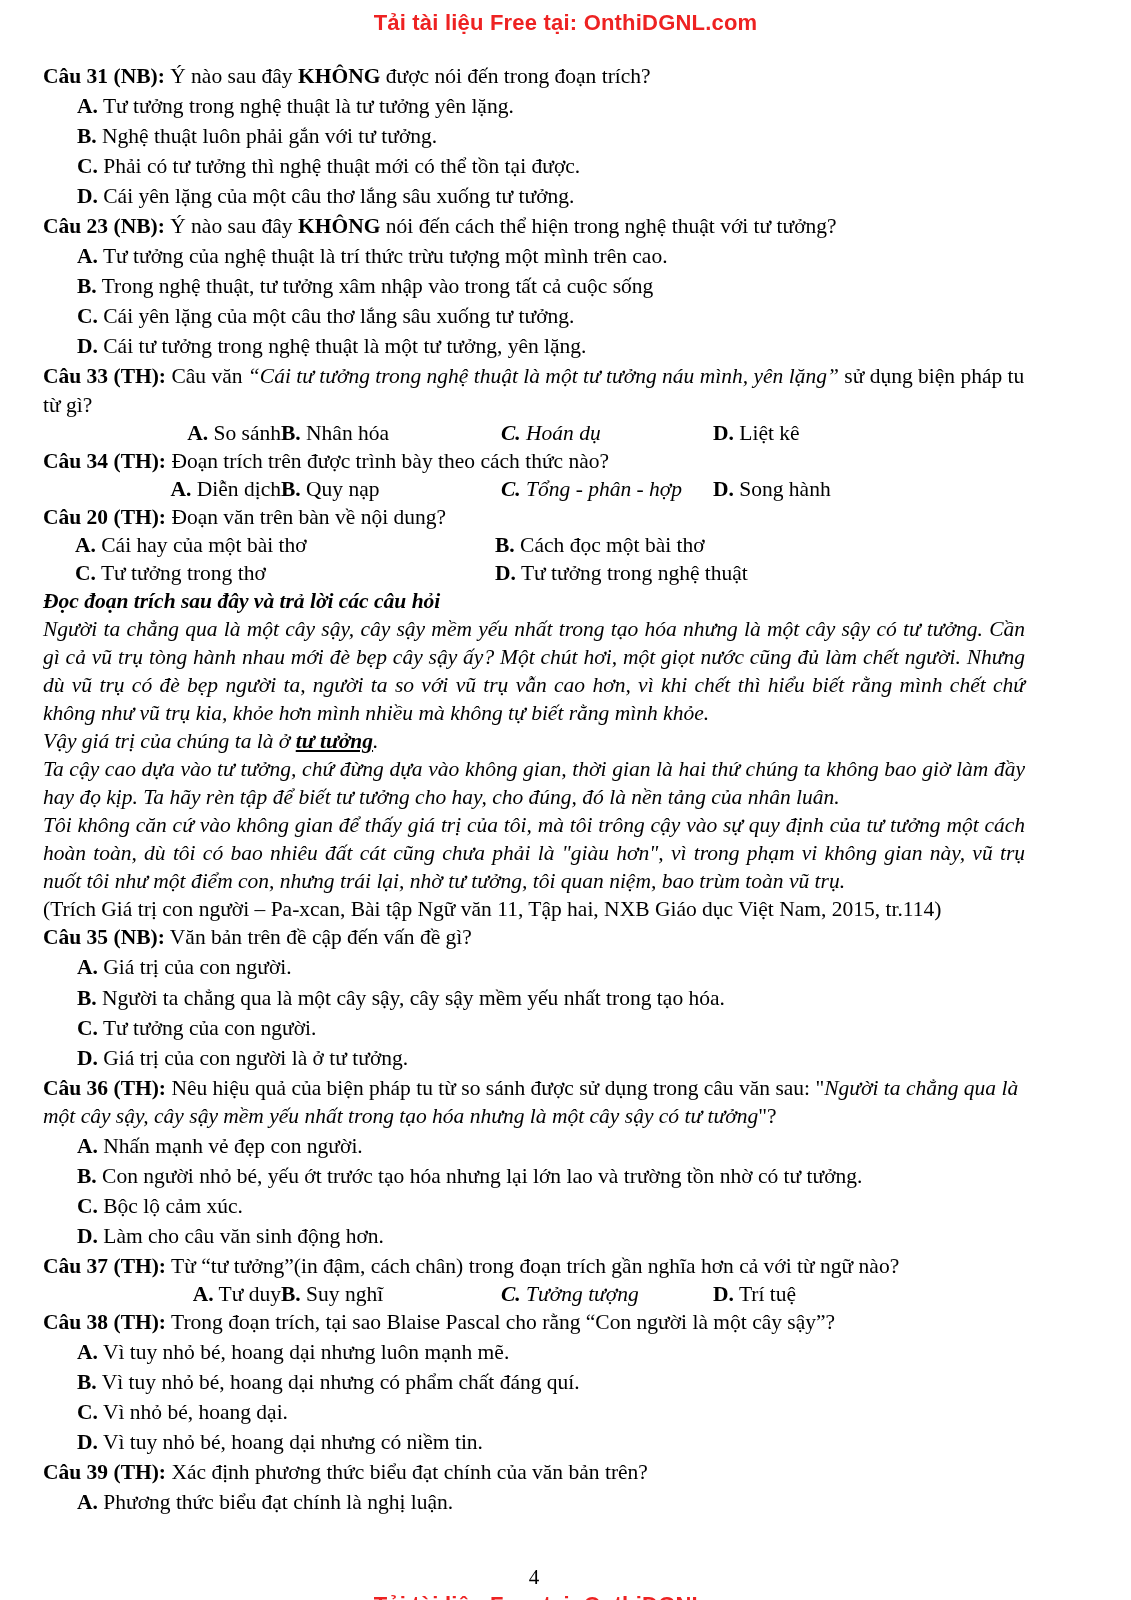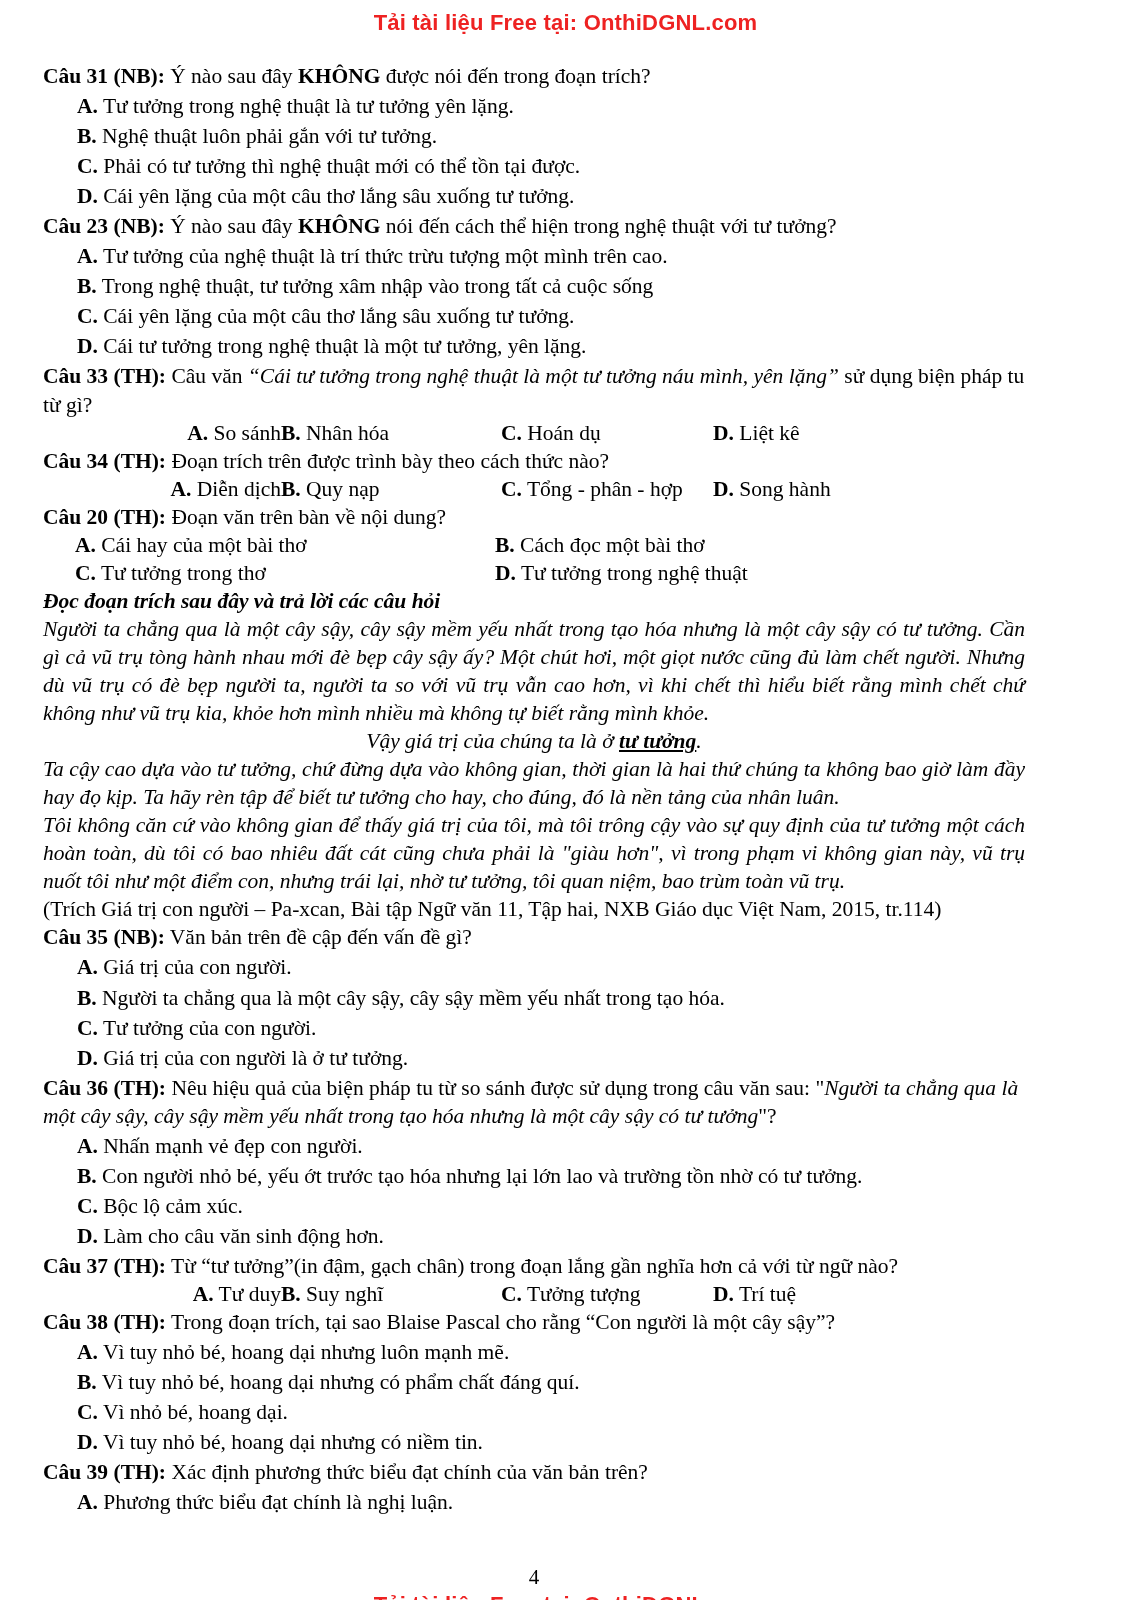--- a/index.html
+++ b/index.html
@@ -69,21 +69,21 @@
   }
 
   
   .opts-4 {
     display: flex;
     margin: 0;
     padding-left: 32px;
   }
   .opts-4 > span:nth-child(1) { width: 206px; flex: 0 0 206px; text-align: right; }
   .opts-4 > span:nth-child(2) { width: 220px; flex: 0 0 220px; }
-  .opts-4 > span:nth-child(3) { width: 212px; flex: 0 0 212px; }
+  .opts-4 > span:nth-child(3) { width: 212px; flex: 0 0 212px; font-style: italic; }
   .opts-4 > span:nth-child(4) { flex: 0 1 auto; }
 
   
   .opts-2 {
     display: flex;
     margin: 0;
     padding-left: 32px;
   }
   .opts-2 > span:nth-child(1) { width: 420px; flex: 0 0 420px; }
   .opts-2 > span:nth-child(2) { flex: 0 1 auto; }
@@ -96,21 +96,21 @@
   }
   .passage {
     font-style: italic;
     margin: 0;
     text-align: justify;
     text-justify: inter-word;
   }
   .passage-short {
     font-style: italic;
     margin: 0;
-    text-align: center;
+    text-align: left;
   }
   .citation {
     margin: 0;
     text-align: left;
   }
   .em-ul {
     font-weight: bold;
     text-decoration: underline;
     font-style: italic;
   }
@@ -204,21 +204,21 @@
 
     <p class="q-line">
       <span class="q-label">Câu 36 (TH):</span><span> Nêu hiệu quả của biện pháp tu từ so sánh được sử dụng trong câu văn sau: "</span><span class="ital">Người ta chẳng qua là một cây sậy, cây sậy mềm yếu nhất trong tạo hóa nhưng là một cây sậy có tư tưởng</span><span>"?</span>
     </p>
     <p class="opt-line"><span class="opt-letter">A.</span><span> Nhấn mạnh vẻ đẹp con người.</span></p>
     <p class="opt-line"><span class="opt-letter">B.</span><span> Con người nhỏ bé, yếu ớt trước tạo hóa nhưng lại lớn lao và trường tồn nhờ có tư tưởng.</span></p>
     <p class="opt-line"><span class="opt-letter">C.</span><span> Bộc lộ cảm xúc.</span></p>
     <p class="opt-line"><span class="opt-letter">D.</span><span> Làm cho câu văn sinh động hơn.</span></p>
 
     <p class="q-line">
-      <span class="q-label">Câu 37 (TH):</span><span> Từ “tư tưởng”(in đậm, gạch chân) trong đoạn lắng gần nghĩa hơn cả với từ ngữ nào?</span>
+      <span class="q-label">Câu 37 (TH):</span><span> Từ “tư tưởng”(in đậm, cách chân) trong đoạn trích gần nghĩa hơn cả với từ ngữ nào?</span>
     </p>
     <div class="opts-4">
       <span><span class="opt-letter">A.</span><span> Tư duy</span></span>
       <span><span class="opt-letter">B.</span><span> Suy nghĩ</span></span>
       <span><span class="opt-letter">C.</span><span> Tưởng tượng</span></span>
       <span><span class="opt-letter">D.</span><span> Trí tuệ</span></span>
     </div>
 
     <p class="q-line">
       <span class="q-label">Câu 38 (TH):</span><span> Trong đoạn trích, tại sao Blaise Pascal cho rằng “Con người là một cây sậy”?</span>

